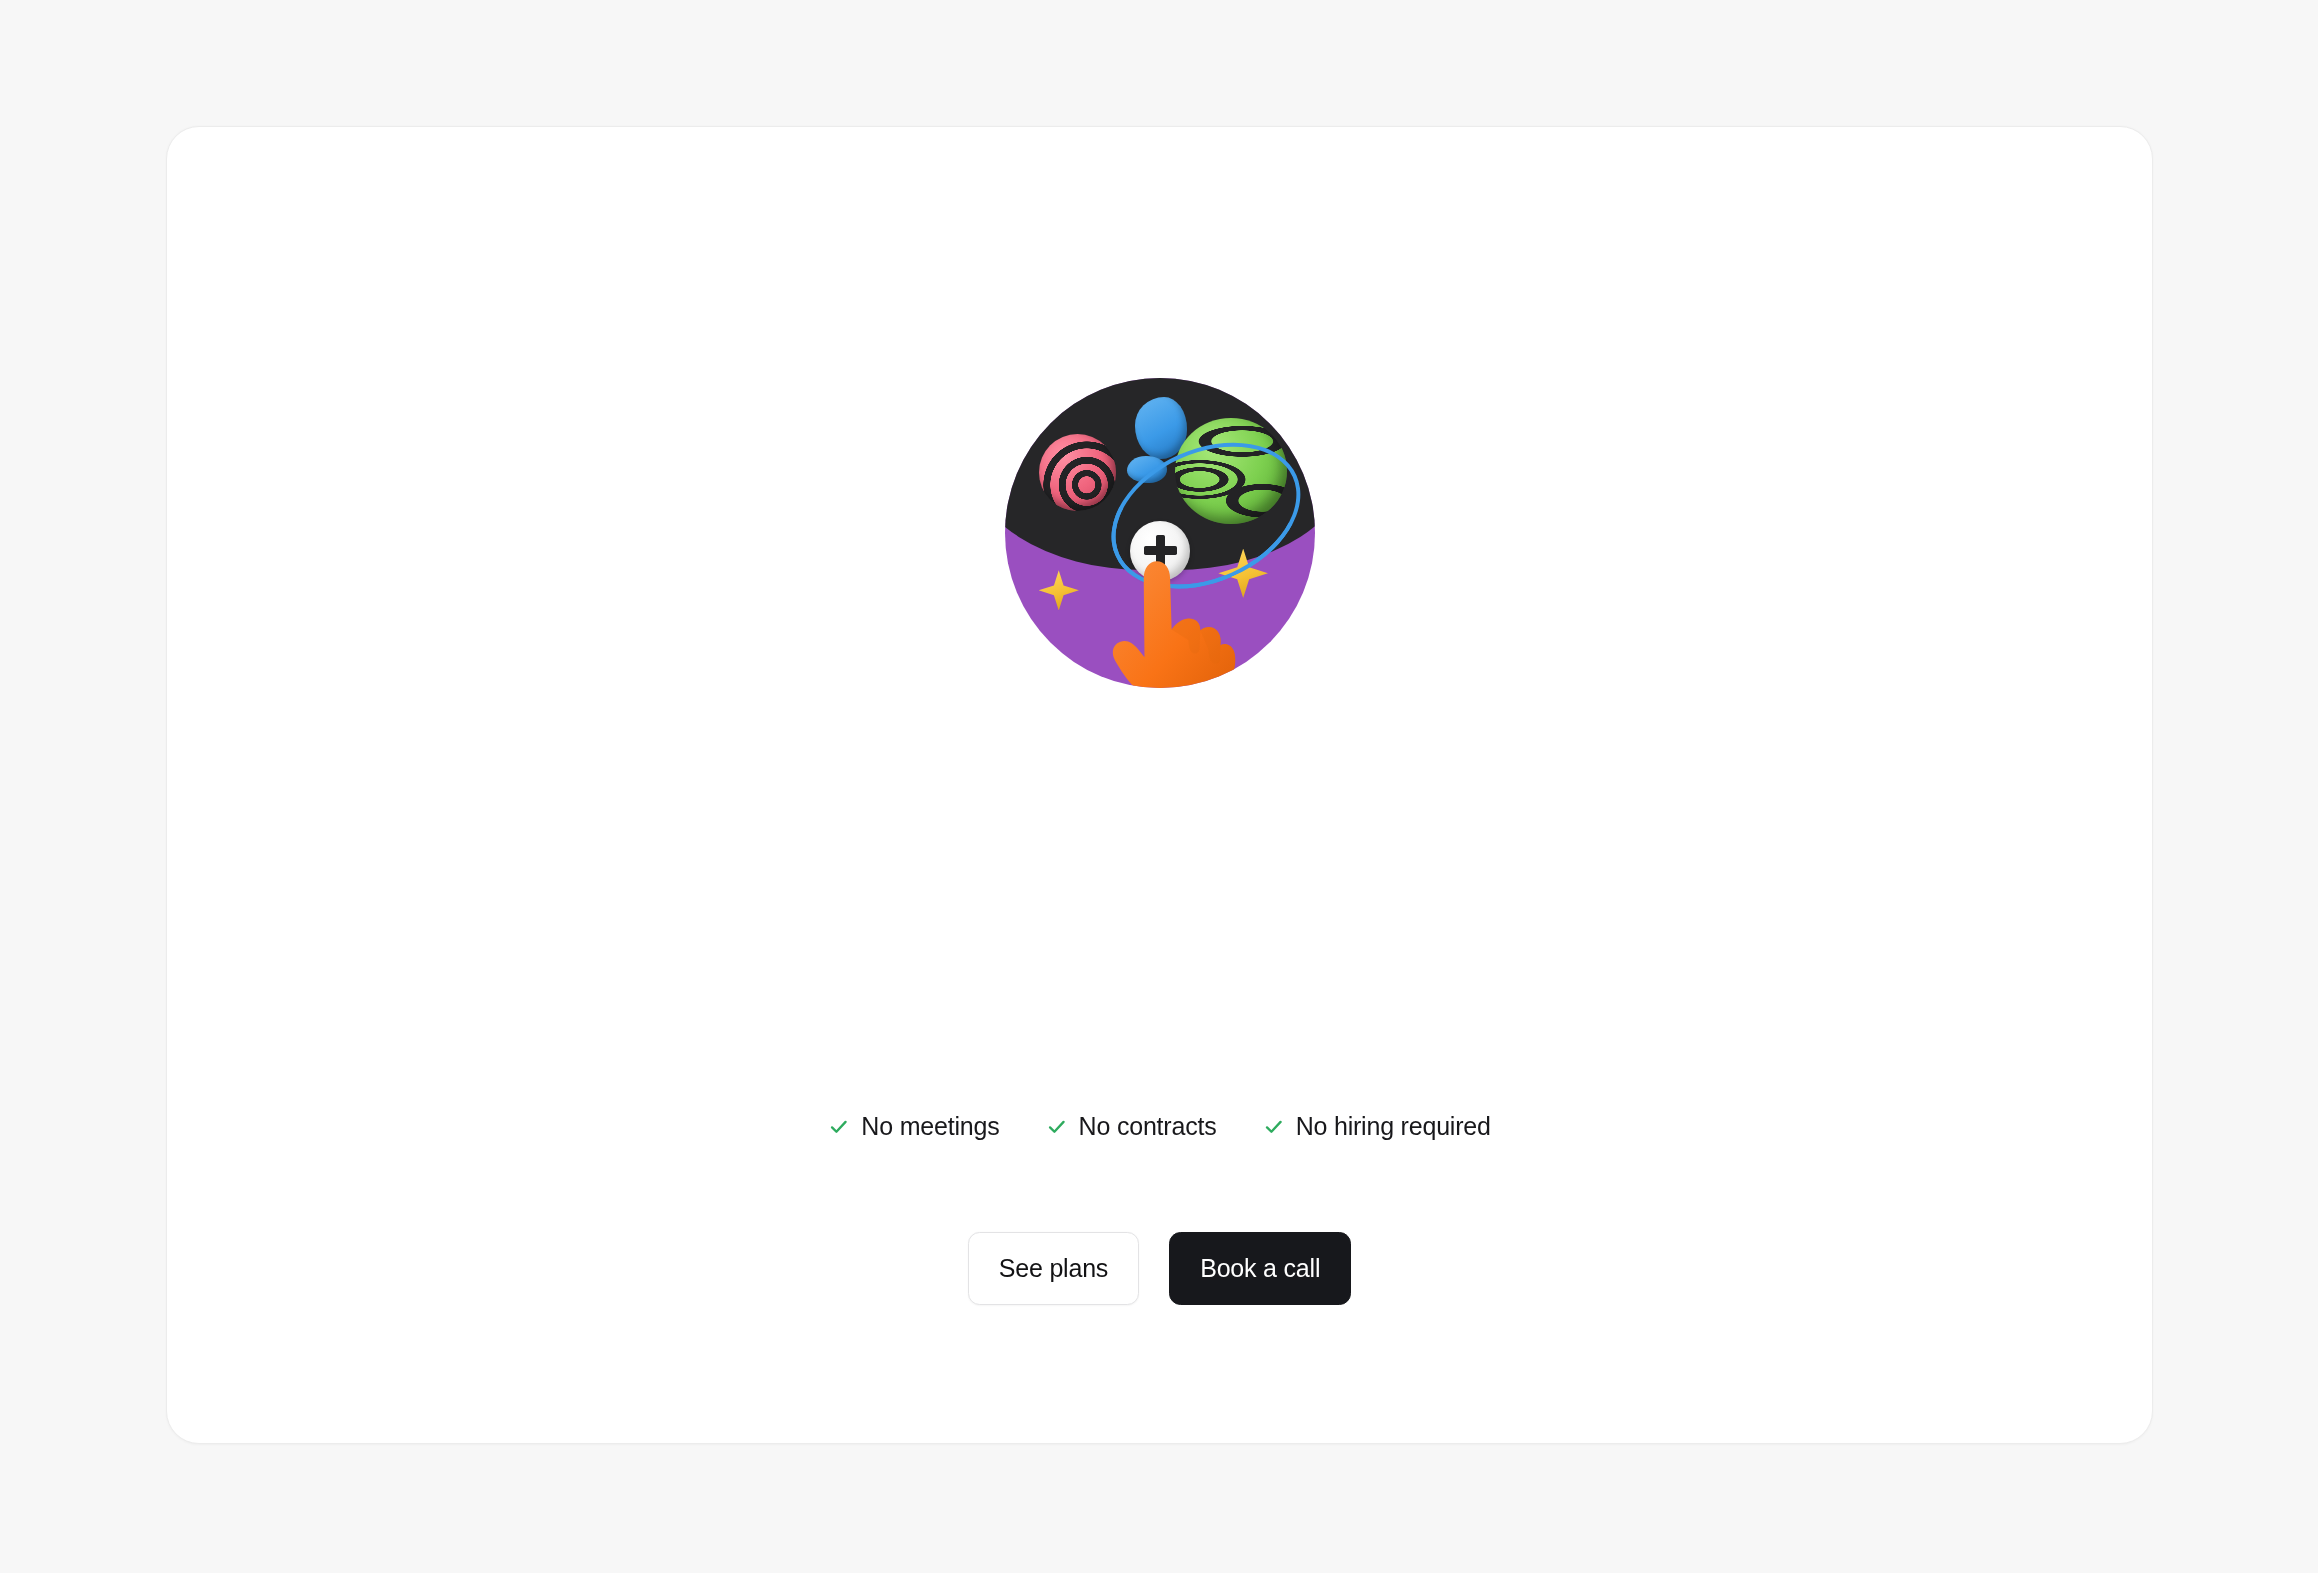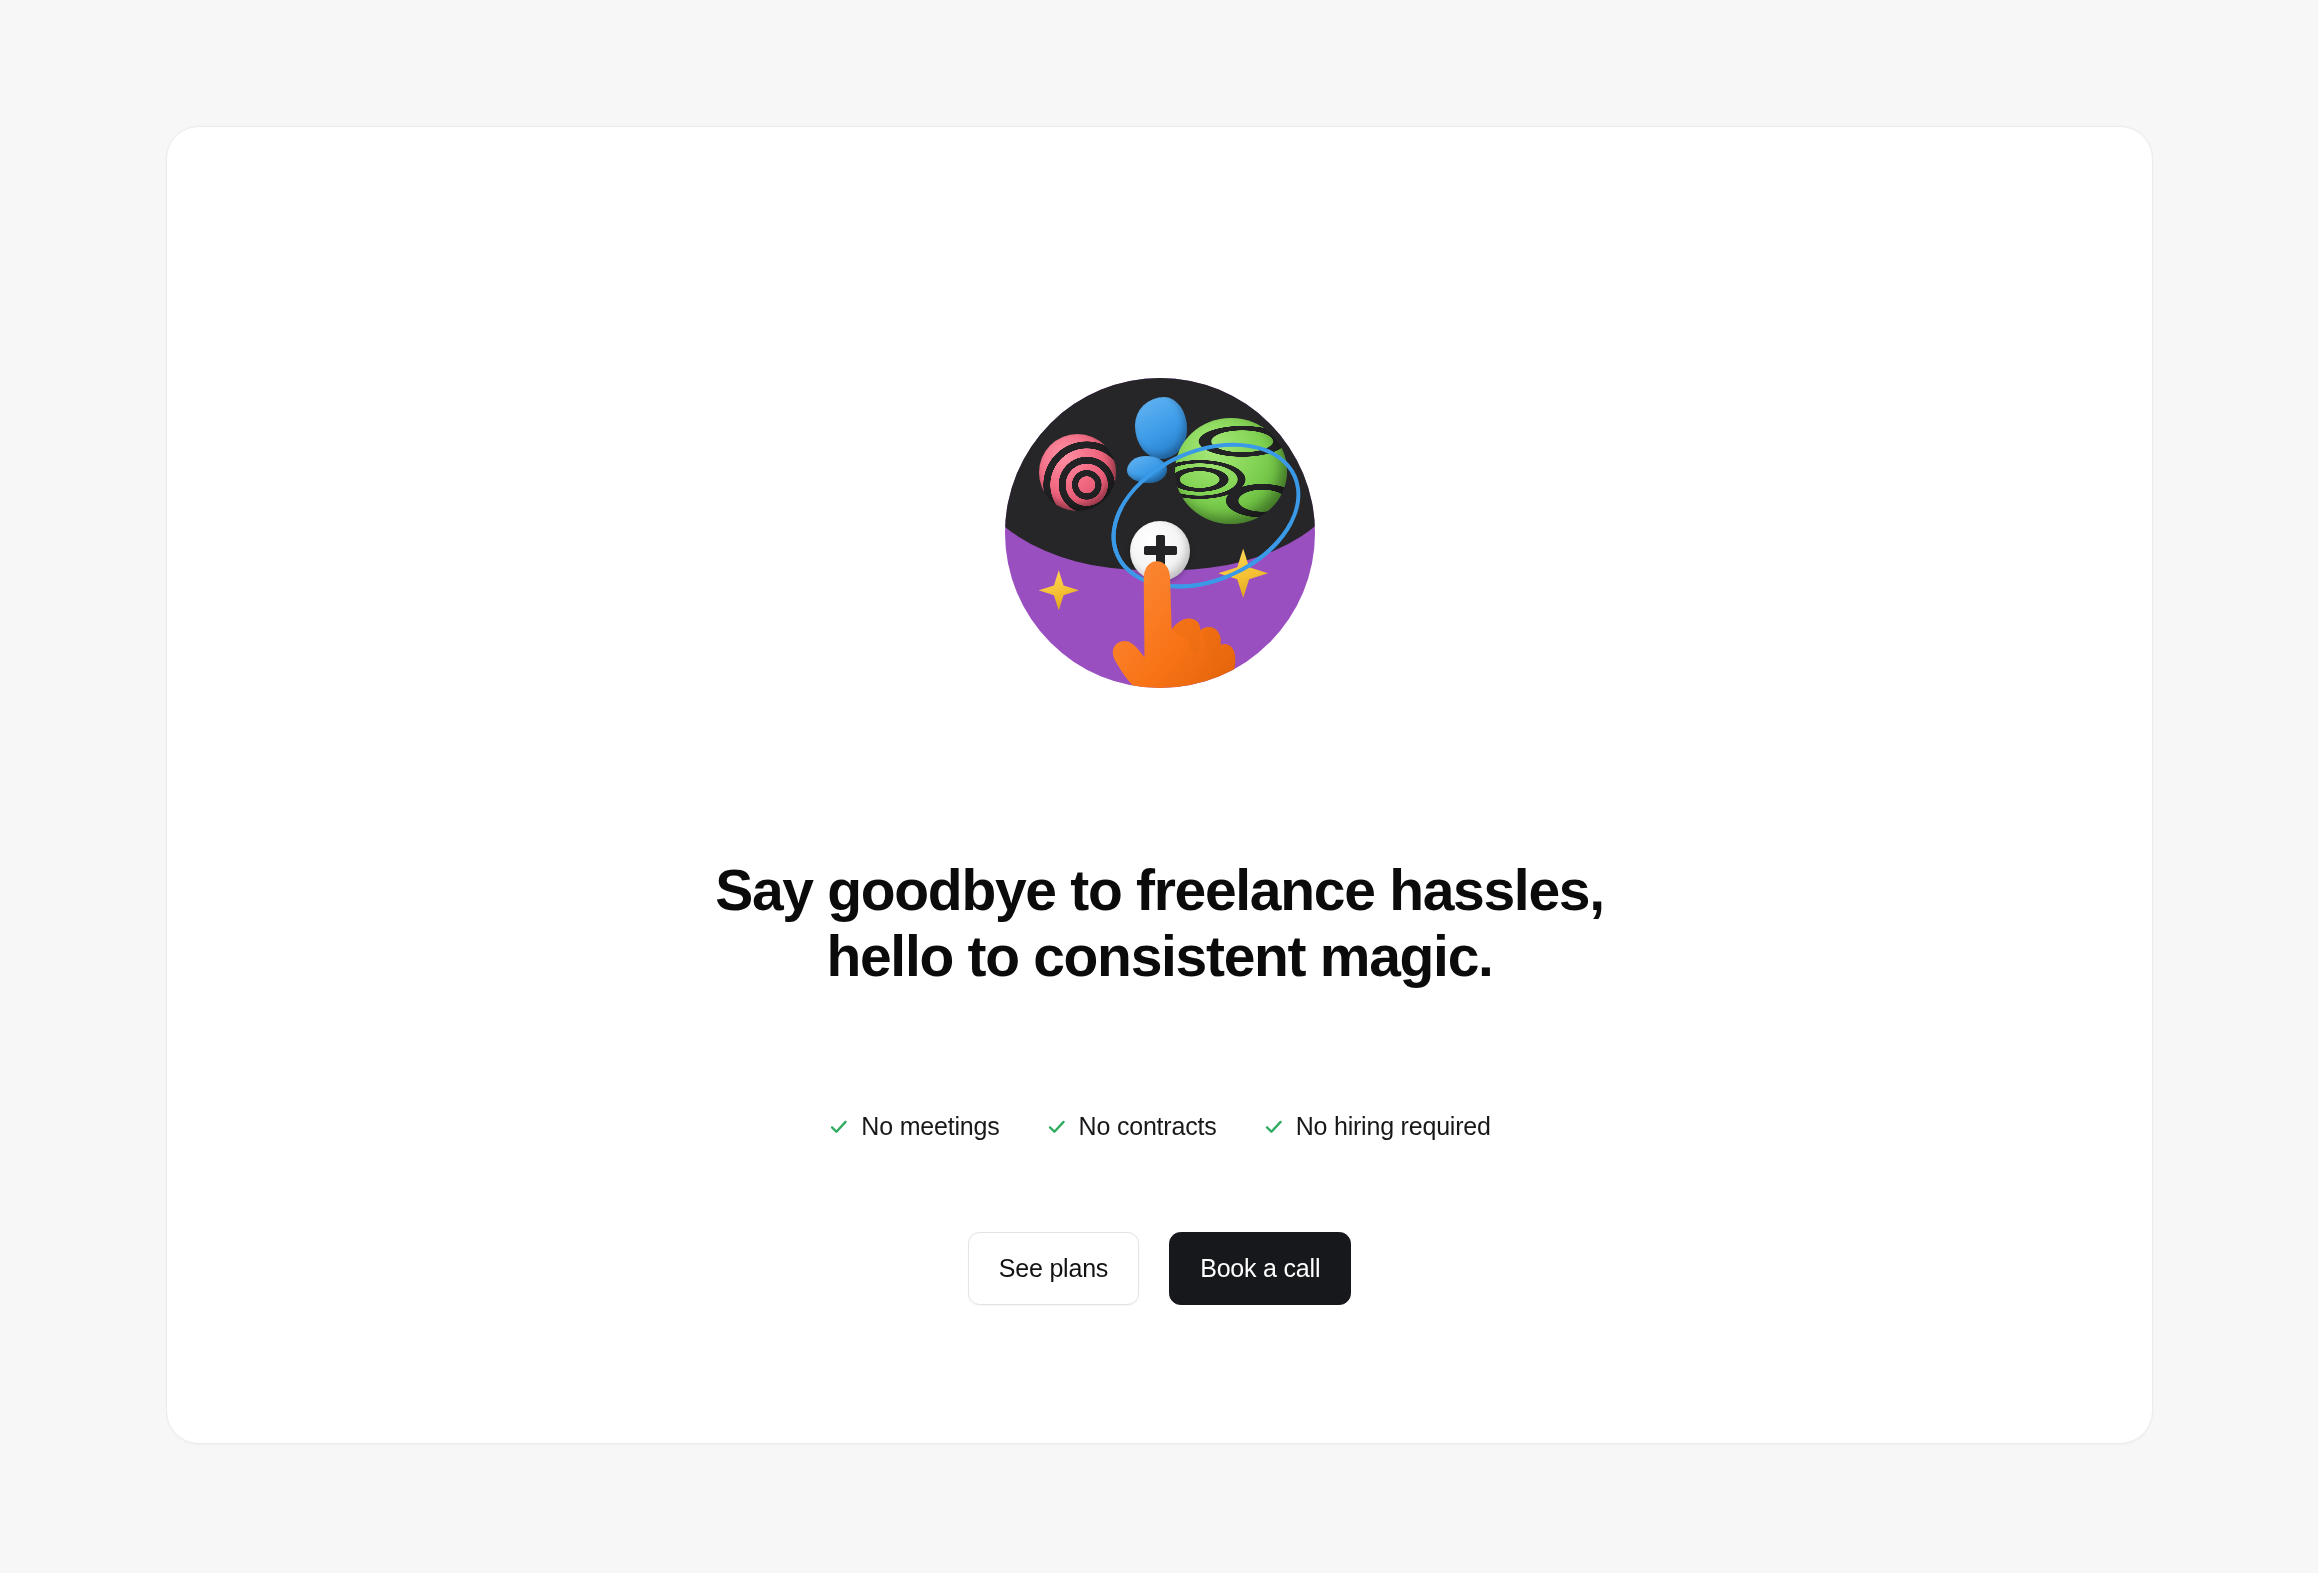--- a/index.html
+++ b/index.html
@@ -297,22 +297,20 @@
         C59,17 66,8 76,8 Z"></path>
       <path fill="#e06a0f" opacity="0.30" d="
         M95,96 C104,84 114,80 123,83 C129,85 132,90 132,97
         L131,120 C131,126 126,129 122,126 C118,123 117,117 117,110 Z"></path>
       <path fill="#e06a0f" opacity="0.22" d="
         M132,97 C140,91 149,92 154,98 C158,103 159,109 158,116
         L157,134 C157,140 152,142 148,139 C144,136 143,130 143,123 Z"></path>
     </svg>
   </div>
 
-  <h1 id="headline">Say goodbye to freelance hassles,
-hello to consistent magic.</h1>
 
   <div id="feature-list">
 
     <div class="feature-item">
       <svg class="check-icon" viewBox="0 0 24 24">
         <path d="M4.5 12.7 L9.4 17.6 L19.6 6.6" fill="none" stroke="#2eab5e" stroke-width="2.6" stroke-linecap="round" stroke-linejoin="round"></path>
       </svg>
       <span>No meetings</span>
     </div>
 

